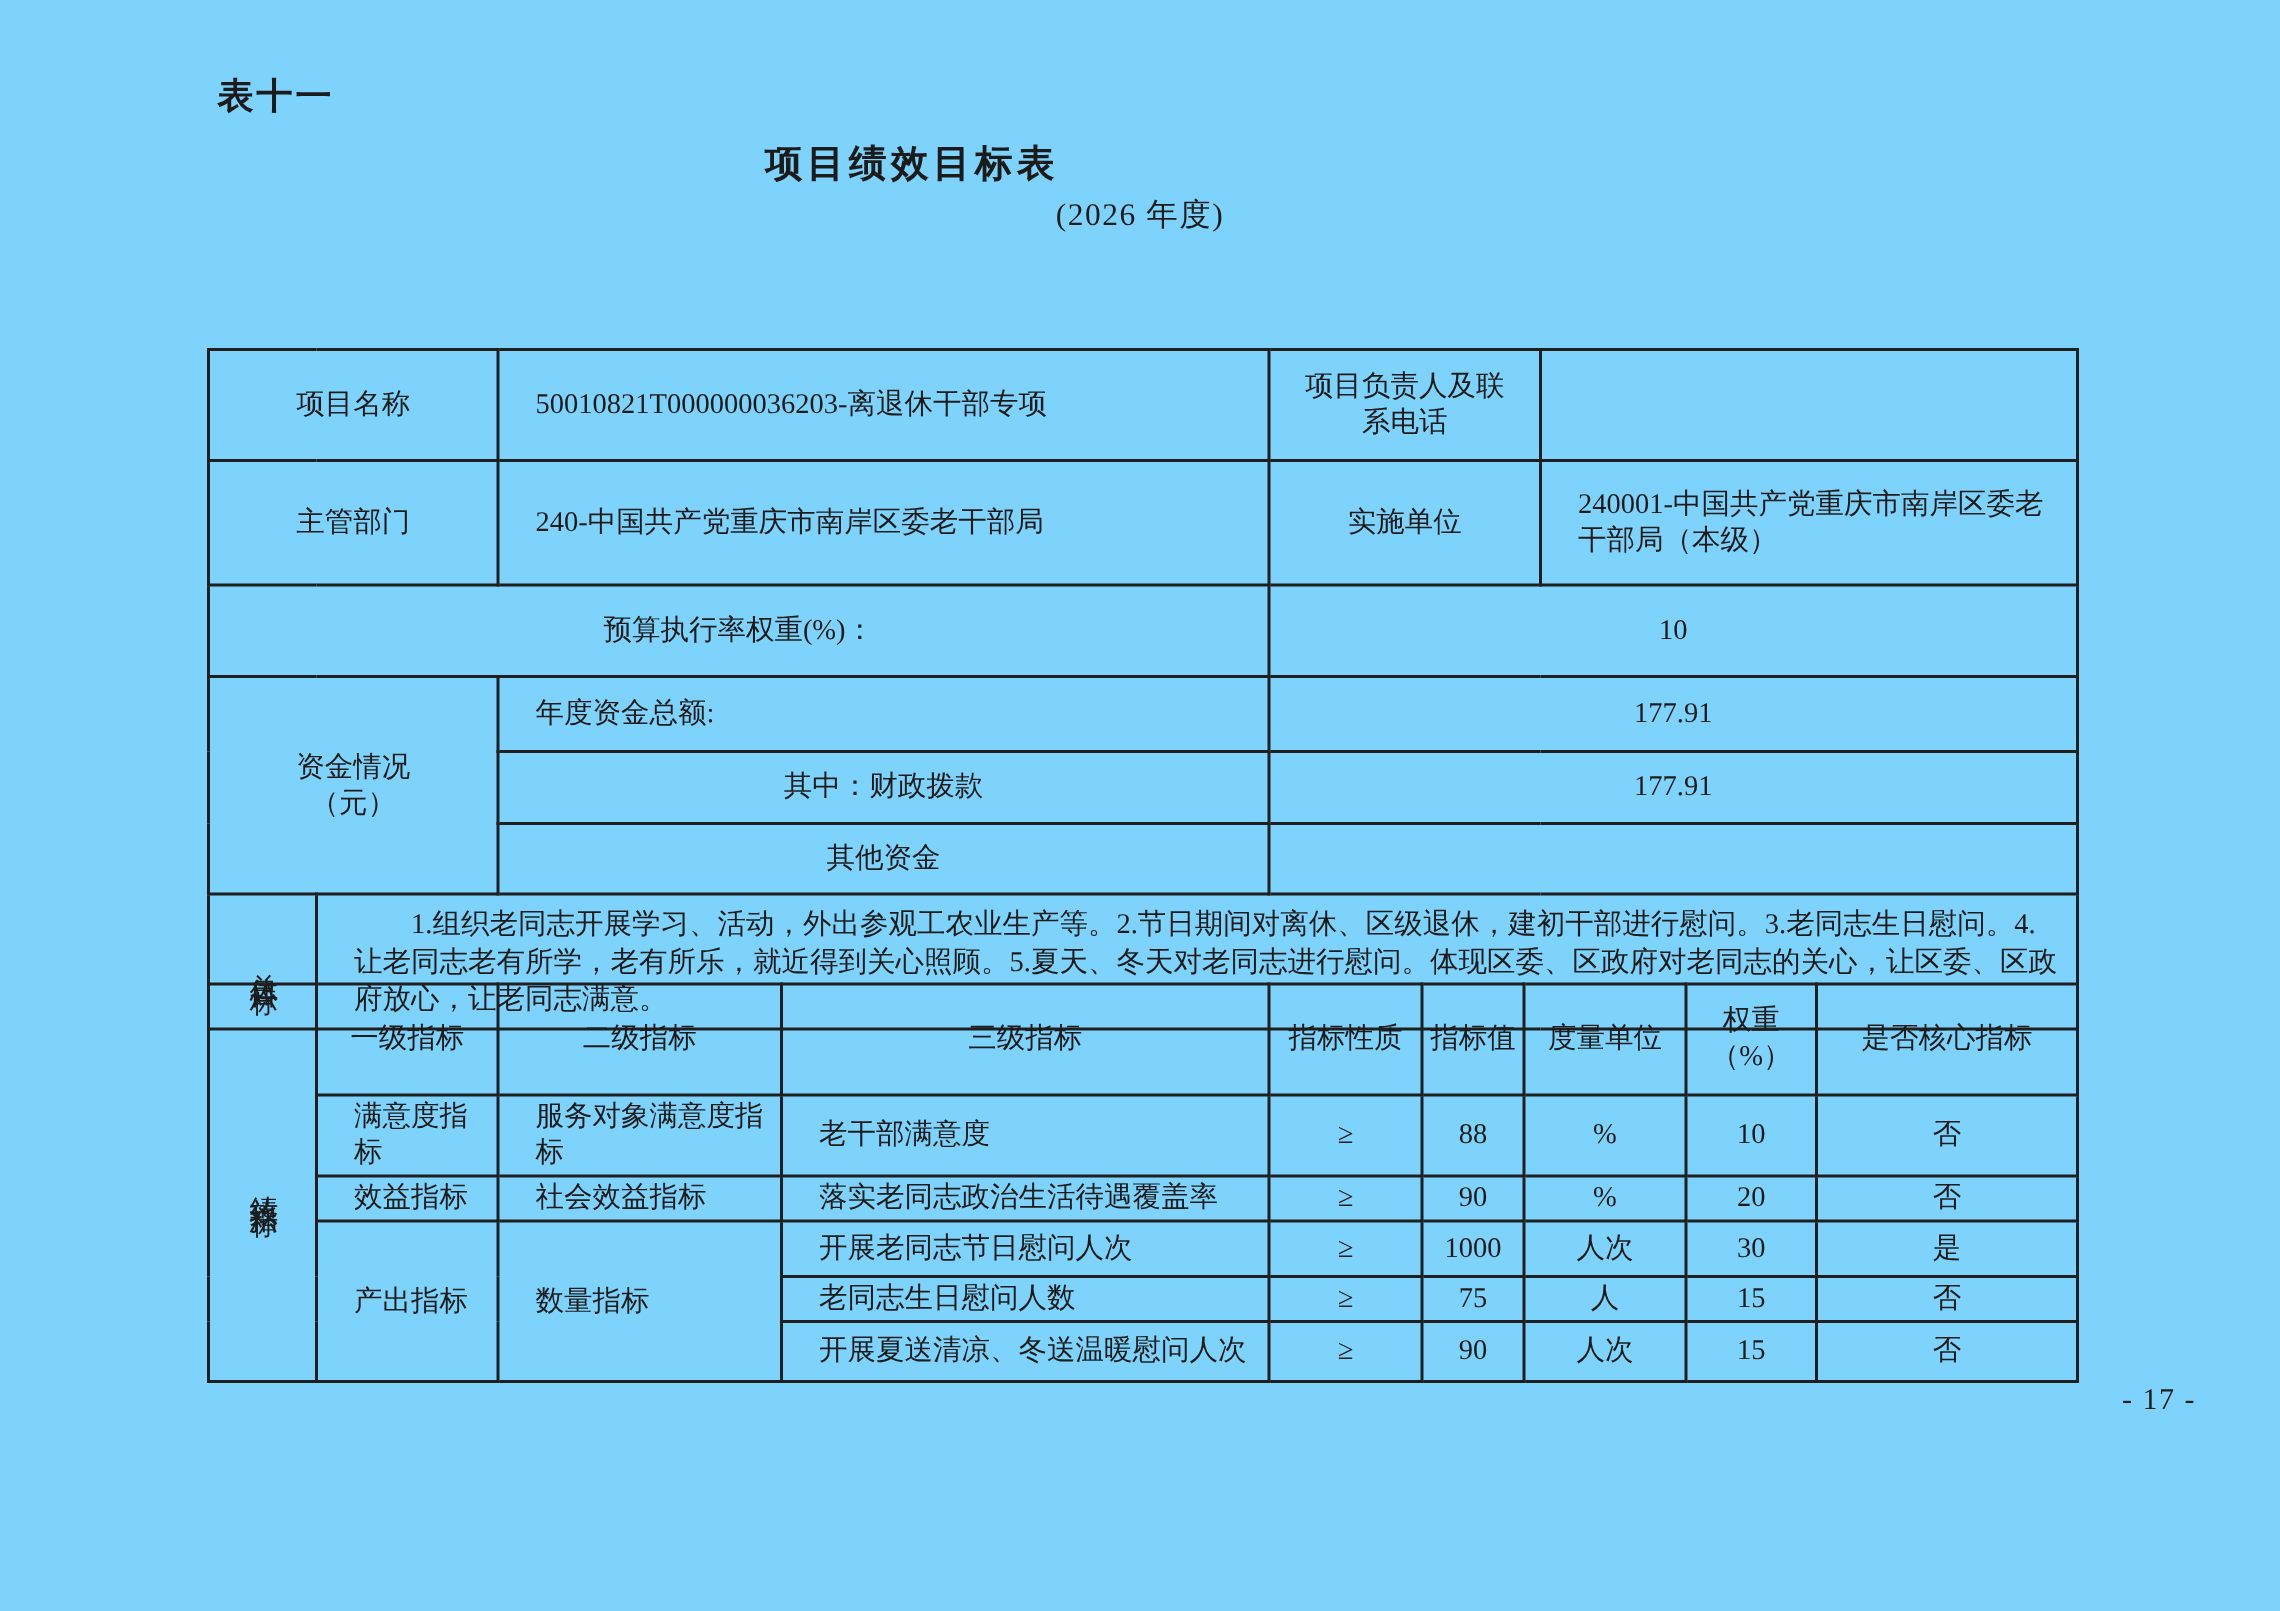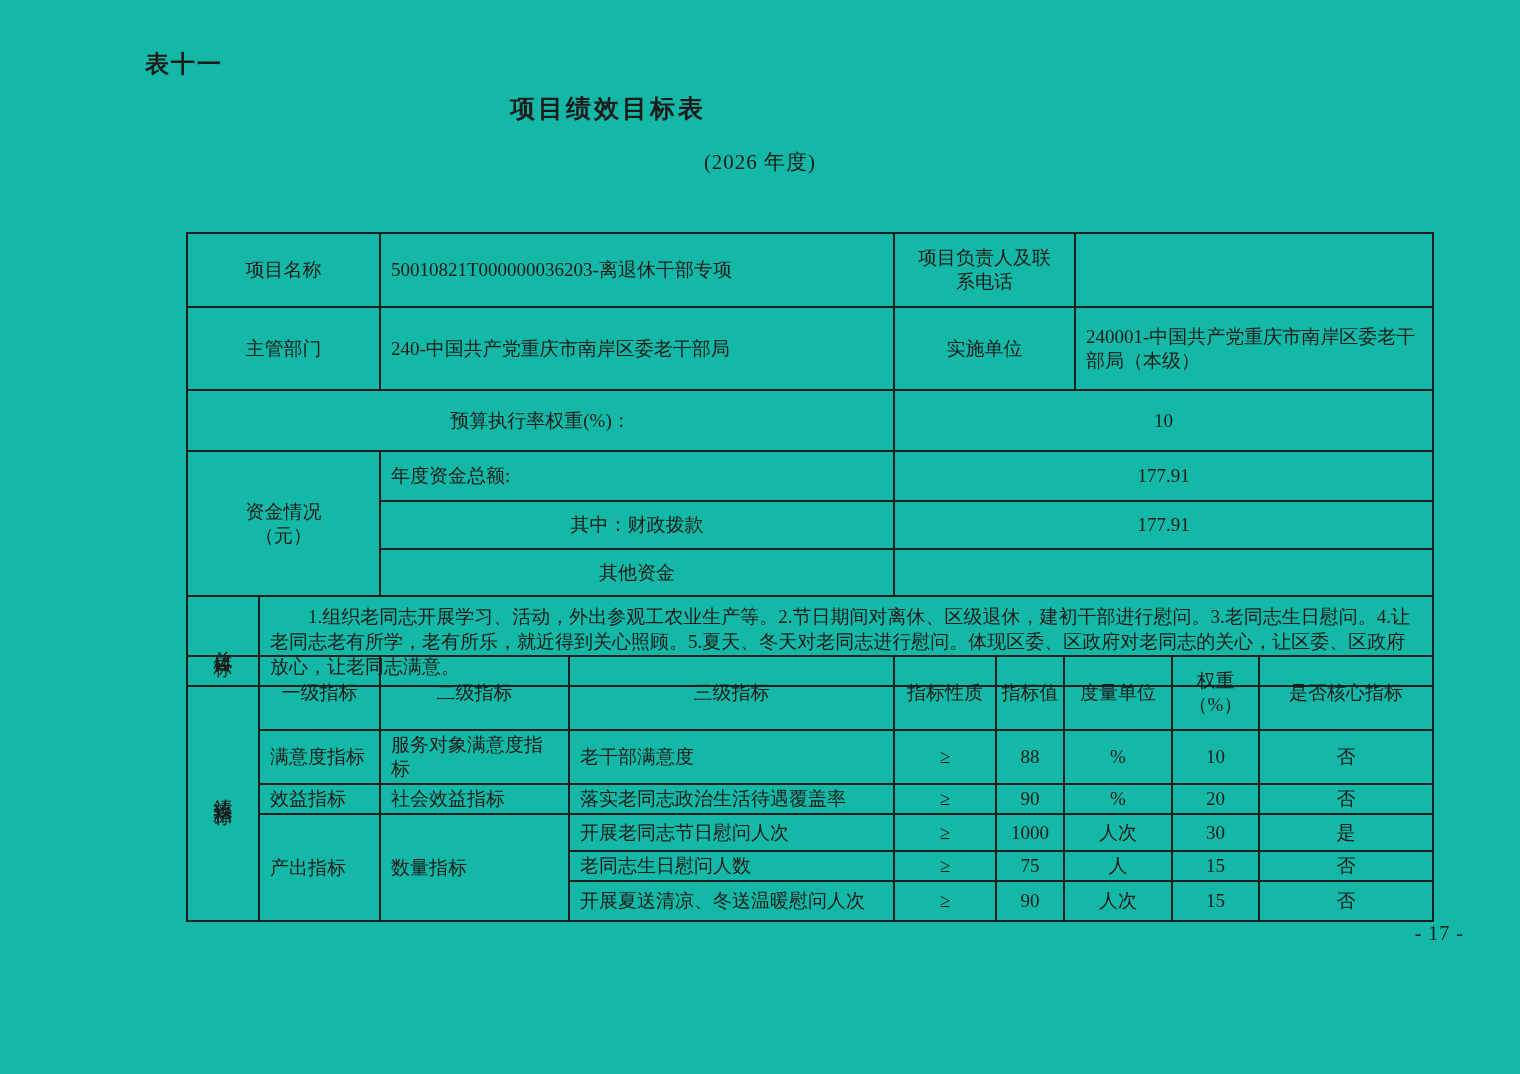--- a/index.html
+++ b/index.html
@@ -1,62 +1,61 @@
 <!DOCTYPE html>
 <html lang="zh"><head>
 <meta charset="utf-8">
 <style>
   html,body{margin:0;padding:0;background:#e8e8e8;}
   .page{
     position:relative;
     width:1520px;height:1074px;
-    background:#14b8a6;
+    background:#7dd3fc;
     font-family:"Liberation Serif","DejaVu Serif",serif;
     color:#1b1b1b;
     overflow:hidden;
   }
   .doc-tag{
     position:absolute;left:145px;top:48px;
     font-size:24px;font-weight:bold;letter-spacing:2px;
   }
   .doc-title{
     position:absolute;left:0;top:92px;width:1216px;
     text-align:center;font-size:25px;font-weight:bold;letter-spacing:3px;
   }
   .doc-subtitle{
-    position:absolute;left:0;top:148px;width:1520px;
+    position:absolute;left:0;top:129px;width:1520px;
     text-align:center;font-size:21px;letter-spacing:1px;
   }
   .fill-unit{
     position:absolute;left:148px;top:183px;
     display:flex;align-items:center;
   }
   .fill-unit-label{
     width:2.4em;font-size:16px;line-height:18px;
     word-break:break-all;
   }
   .fill-unit-value{
     font-size:19px;margin-left:36px;white-space:nowrap;
   }
   table{
     position:absolute;left:138px;
     border-collapse:collapse;table-layout:fixed;
     width:1246px;
-    margin-left:48px;
   }
   td{
     border:2px solid #1f1f1f;
     font-size:19px;line-height:24px;
     padding:2px 8px;
     vertical-align:middle;
     text-align:center;
     overflow:hidden;
     word-break:break-all;
   }
-  td.left{text-align:left;padding-left:10px;}
+  td.left{text-align:left;padding-left:24px;}
   .vlabel{
     display:inline-block;
     writing-mode:vertical-rl;
     text-orientation:upright;
     letter-spacing:3px;
     line-height:1.05;
   }
   .wrap-narrow{display:inline-block;max-width:7.6em;}
   .goal-text{
     text-align:justify;

